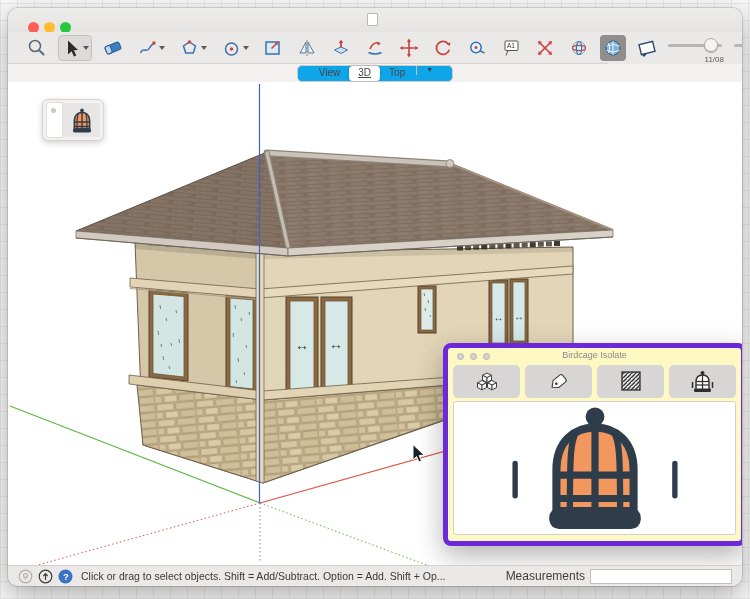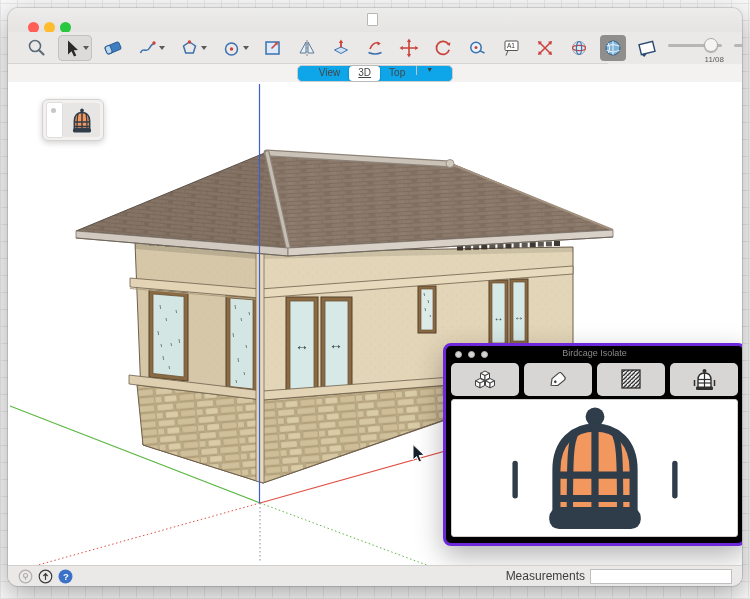--- a/index.html
+++ b/index.html
@@ -47,21 +47,21 @@
   .seg .dd{font-size:7px;padding:0 7px;color:#3c3c3c;}
   
   .viewport{left:0;top:74px;width:734px;height:483px;background:#ffffff;}
   
   .mini-widget{left:34px;top:17px;width:62px;height:42px;background:#f2f1f0;border:1px solid #d5d3d1;border-radius:6px;
     box-shadow:0 2px 6px rgba(0,0,0,.18);display:flex;align-items:center;padding:3px;box-sizing:border-box;}
   .mini-strip{width:15px;height:34px;background:#ffffff;border:1px solid #e0deDC;border-radius:3px 0 0 3px;position:relative;}
   .mini-strip .dot{position:absolute;left:4px;top:5px;width:5px;height:5px;border-radius:50%;background:#c9c7c5;}
   .mini-btn{width:37px;height:34px;background:#e8e6e4;border-radius:3px;display:flex;align-items:center;justify-content:center;}
   
-  .panel{left:435px;top:261px;width:303px;height:203px;background:#000000;border:3px solid #6d28d9;border-radius:8px;
+  .panel{left:435px;top:261px;width:303px;height:203px;background:#fef9c3;border:5px solid #6d28d9;border-radius:8px;
     box-shadow:0 10px 28px rgba(0,0,0,.30);box-sizing:border-box;}
   .panel-titlebar{position:absolute;left:0;top:0;right:0;height:15px;text-align:center;font-size:9px;color:#8b8987;line-height:15px;}
   .pdot{position:absolute;top:4.5px;width:7px;height:7px;border-radius:50%;background:#d6d4d2;border:1px solid #b5b3b1;box-sizing:border-box;}
   .panel-buttons{position:absolute;left:5px;top:17px;right:5px;height:33px;display:flex;gap:5px;}
   .pbtn{flex:1;background:#d8d6d5;border-radius:5px;display:flex;align-items:center;justify-content:center;}
   .panel-content{position:absolute;left:5px;top:53px;right:5px;bottom:6px;background:#fff;border:1px solid #d2d0ce;border-radius:3px;
     display:flex;align-items:center;justify-content:center;}
   
   .statusbar{left:0;top:557px;width:734px;height:21px;background:#ebe9e8;border-top:1px solid #d2d0ce;
     display:flex;align-items:center;padding:0 10px;box-sizing:border-box;gap:5px;}
@@ -538,17 +538,18 @@
           <circle cx="7.5" cy="7.5" r="6.3" fill="none" stroke="#3c3c3c" stroke-width="1.2"></circle>
           <path d="M7.5,11 V5.2 M5.4,7 L7.5,4.6 L9.6,7" fill="none" stroke="#3c3c3c" stroke-width="1.2"></path>
         </svg>
     </span>
     <span>
       <svg width="15" height="15">
           <circle cx="7.5" cy="7.5" r="7" fill="#3B72C8"></circle>
           <text x="4.9" y="11" font-size="9.5" font-weight="bold" fill="#fff">?</text>
         </svg>
     </span>
+    <span class="status-msg">Click or drag to select objects. Shift = Add/Subtract. Option = Add. Shift + Op...</span>
     <span class="meas-label">Measurements</span>
     <input class="meas-input" value="" style="">
   </div>
 
 </div>
 
 </body></html>

